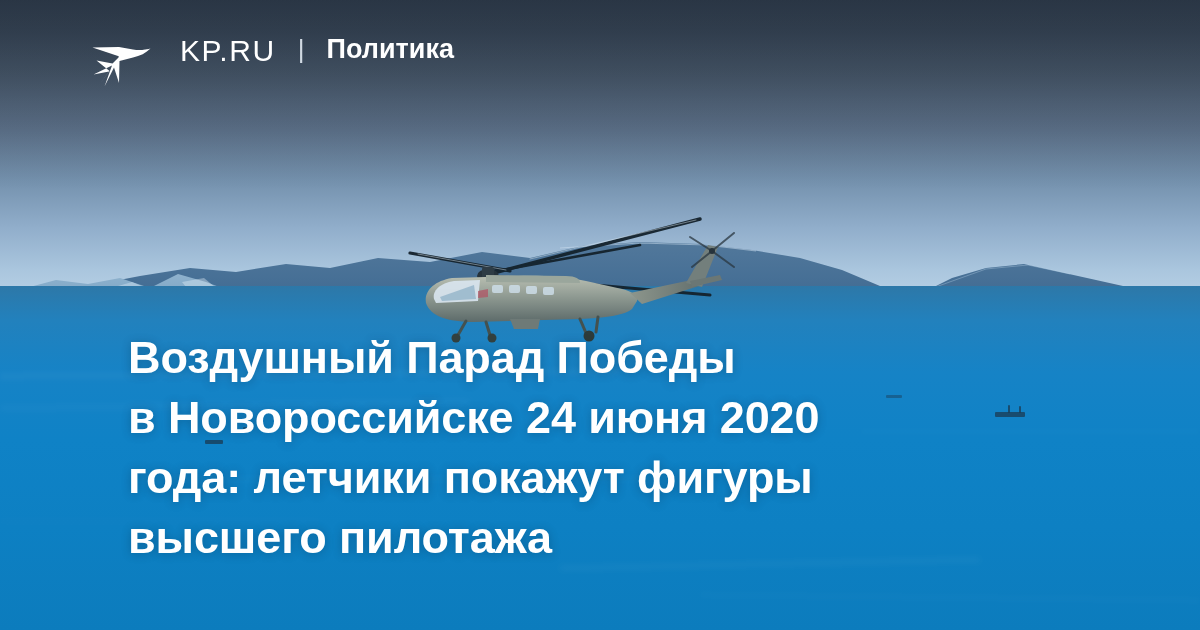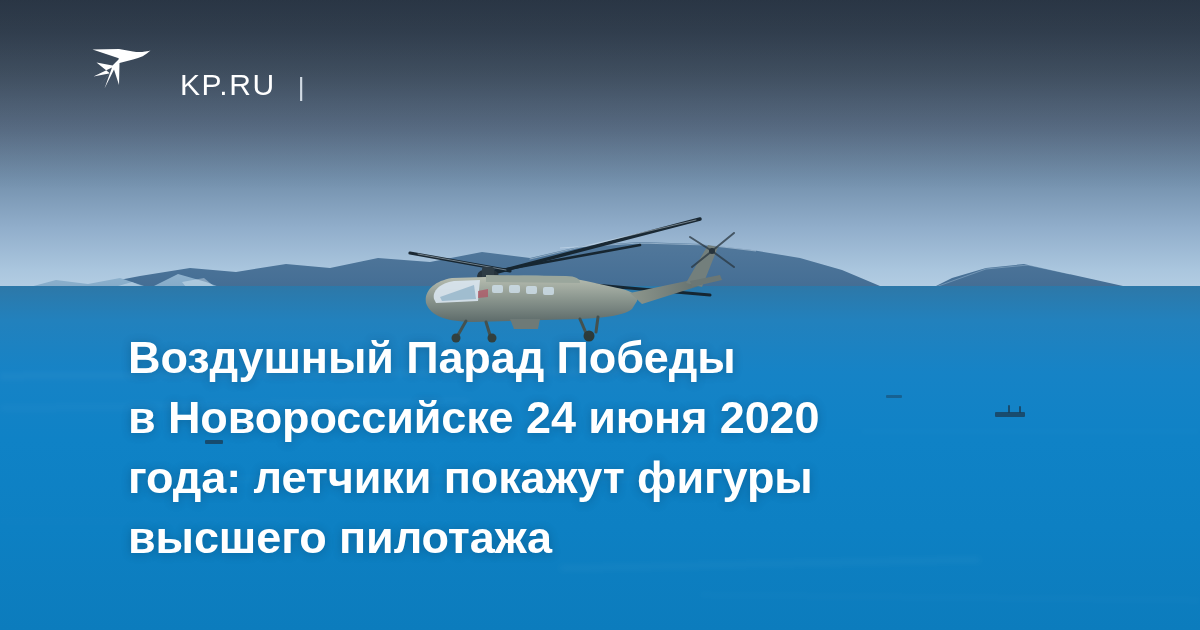--- a/index.html
+++ b/index.html
@@ -159,21 +159,21 @@
     background: linear-gradient(to bottom, rgba(12,22,34,0.32) 0%, rgba(12,22,34,0.12) 55%, rgba(12,22,34,0) 100%);
     pointer-events: none;
   }
 
   
   .header {
     position: absolute;
     left: 88px;
     top: 36px;
     display: flex;
-    align-items: flex-end;
+    align-items: flex-start;
     height: 64px;
   }
   .logo-bird {
     width: 66px;
     height: 62px;
     display: block;
     flex: none;
   }
   .brand {
     margin-left: 26px;
@@ -365,20 +365,21 @@
 
   <div class="header">
     <span>
       <svg class="logo-bird" viewBox="0 0 66 62" xmlns="http://www.w3.org/2000/svg" aria-hidden="true">
         <path fill="#ffffff" d="M4.5,11.5 L31.5,20.5 L24.5,27.5 L8.5,24.5 L21.5,35.0 L12.0,47.5 L21.0,35.5 L5.5,38.5 L24.0,29.5 L16.5,50.5 L26.0,31.5 L31.0,47.0 L31.5,25.0 L45.0,21.5 C52.0,20.0 58.0,17.0 62.5,12.5 C57.0,14.0 51.0,14.5 45.0,13.5 L31.0,11.0 Z"></path>
         <path fill="#ffffff" d="M30.0,12.5 L44.0,14.5 C50.0,15.3 55.5,14.8 60.5,13.2 C56.0,16.8 50.5,19.2 44.5,20.5 L31.0,23.5 Z"></path>
       </svg>
     </span>
     <span class="brand">KP.RU</span>
     <span class="sep">|</span>
+    <span class="rubric">Политика</span>
   </div>
 
   <h1 class="title">Воздушный Парад Победы
 в Новороссийске 24 июня 2020
 года: летчики покажут фигуры
 высшего пилотажа</h1>
 
 </div>
 
 </body></html>

